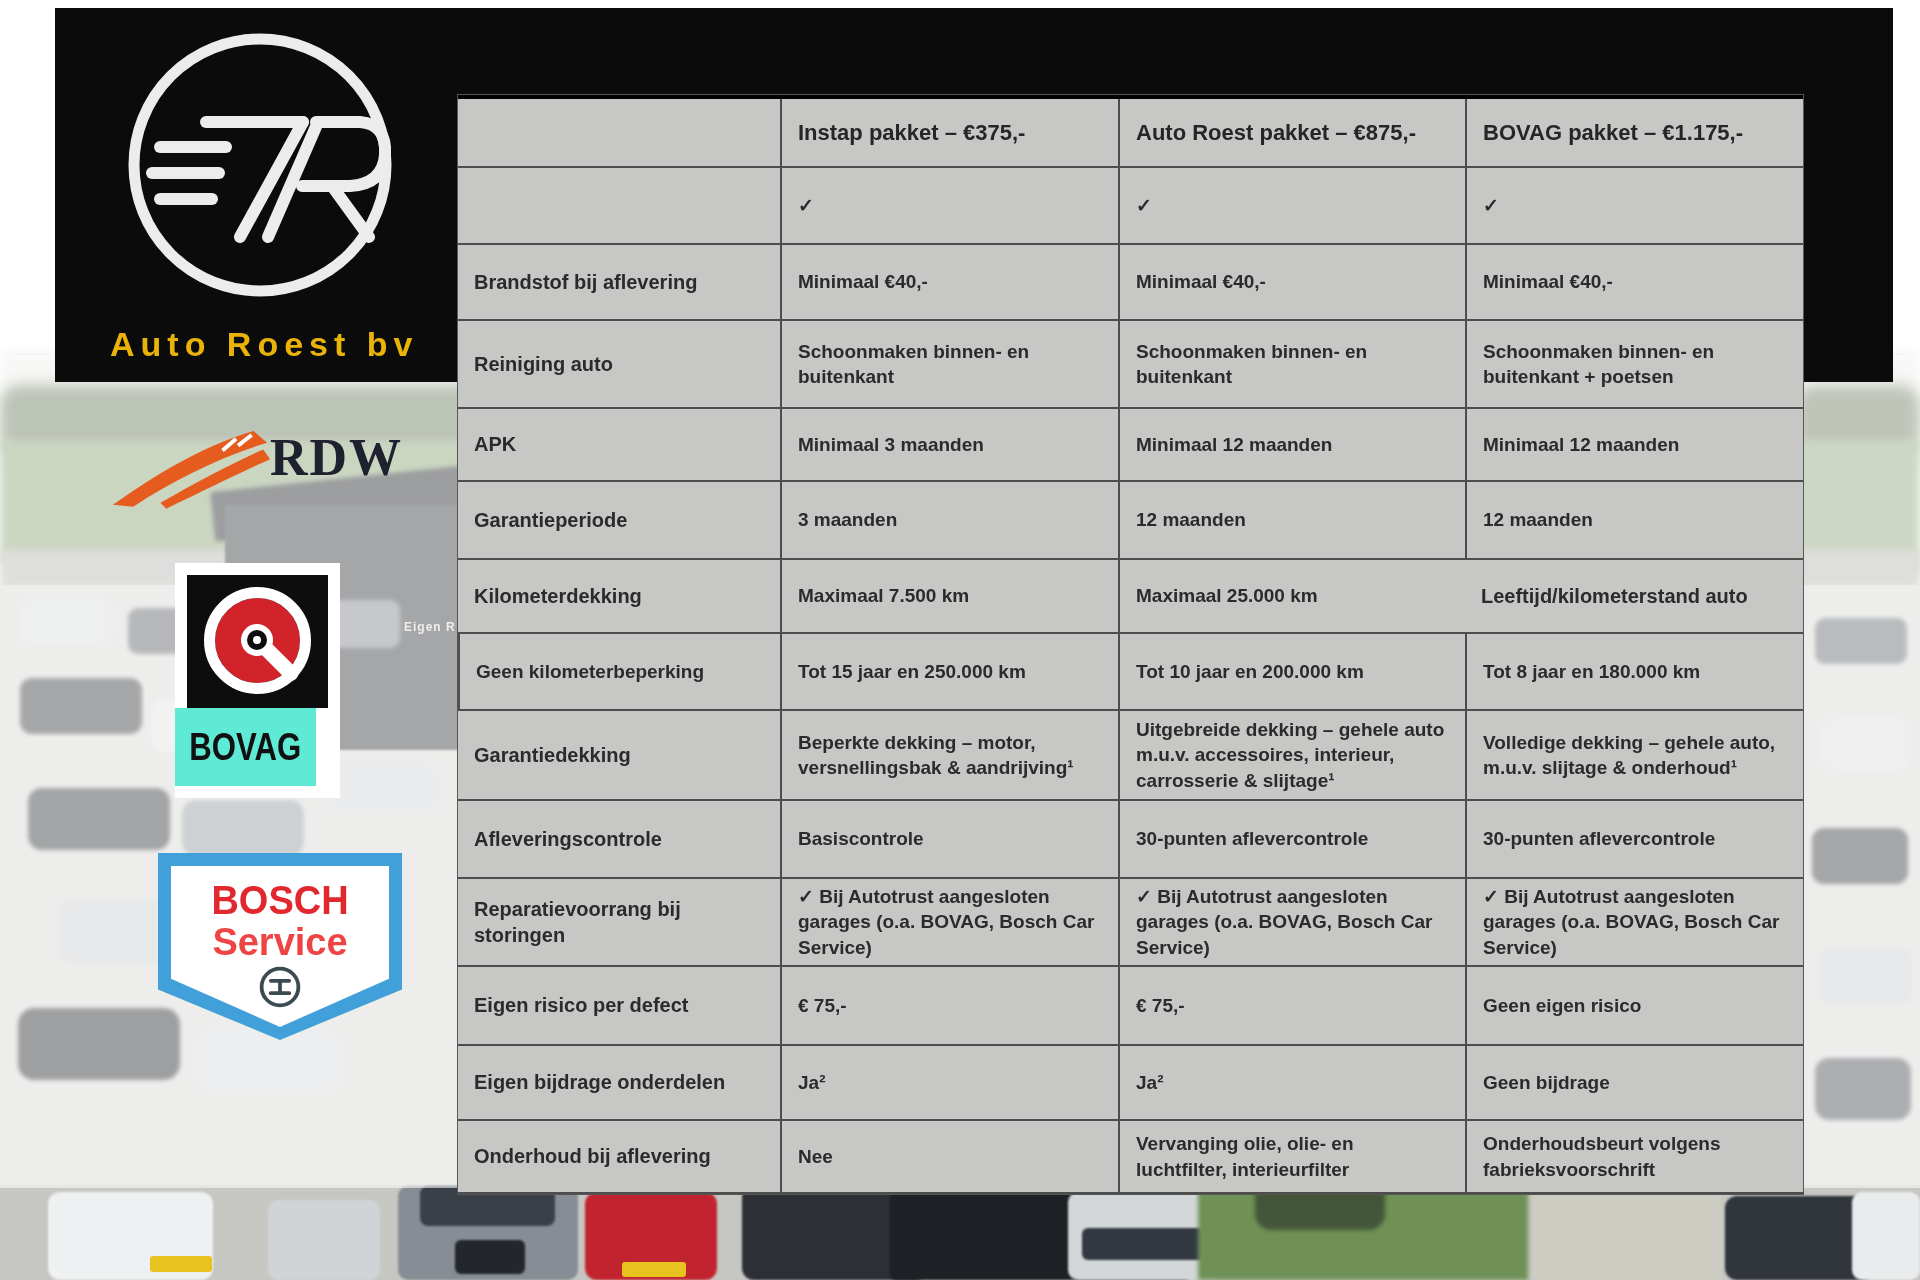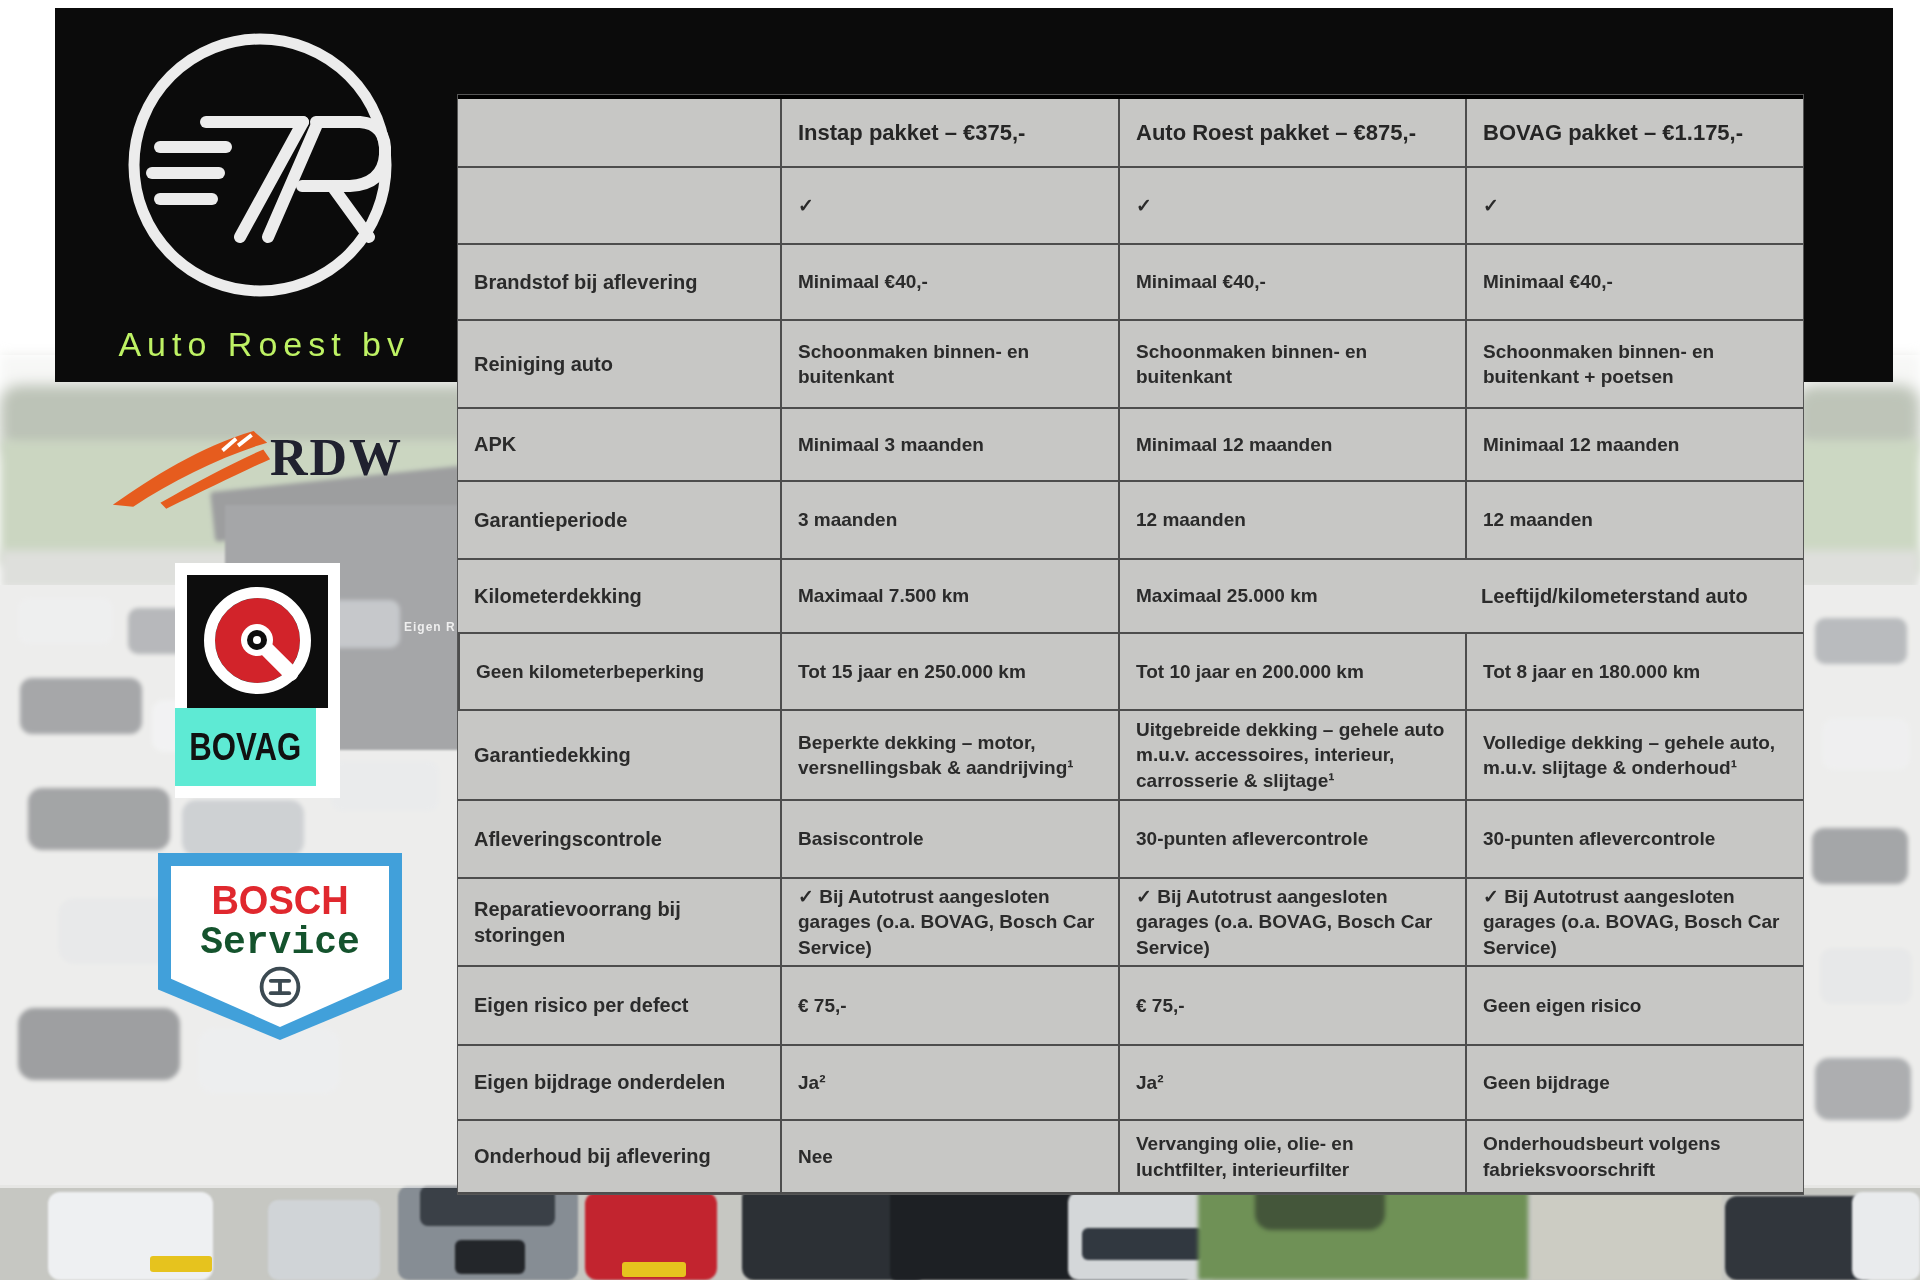--- a/index.html
+++ b/index.html
@@ -11,21 +11,21 @@
   #photo{position:absolute;inset:0;}
   #photo .ph{position:absolute;}
   #fade{position:absolute;left:0;top:355px;width:1920px;height:833px;
         background:rgba(255,255,255,0.56);}
 
   
   #band{position:absolute;left:55px;top:8px;width:1838px;height:374px;background:#0b0b0b;}
   .brand{position:absolute;left:65px;top:17px;width:280px;height:348px;}
   .brand svg{position:absolute;left:0;top:0;}
   .brandname{position:absolute;left:-10px;top:300px;width:300px;text-align:right;
-             color:#bef264;font-size:34px;font-weight:normal;letter-spacing:6px;white-space:nowrap;}
+             color:#eab308;font-size:34px;font-weight:bold;letter-spacing:6px;white-space:nowrap;}
 
   
   #rdw{position:absolute;left:108px;top:412px;width:300px;height:100px;}
   #rdw svg{position:absolute;left:0;top:6px;}
   .rdwtext{position:absolute;left:162px;top:16px;font-family:"Liberation Serif", serif;
            font-weight:bold;font-size:52px;color:#20212f;letter-spacing:2px;}
 
   
   #bovag{position:absolute;left:175px;top:563px;width:165px;height:235px;background:#ffffff;}
   .bovag-black{position:absolute;left:12px;top:12px;width:141px;height:133px;background:#0d0d0d;}
@@ -40,21 +40,21 @@
   .bovag-yellow{position:absolute;left:0;top:145px;width:141px;height:78px;background:#5eead4;
                 display:flex;align-items:center;justify-content:center;}
   .bovag-yellow span{font-size:38px;font-weight:900;color:#111;transform:scaleX(.82);letter-spacing:0px;}
 
   
   #bosch{position:absolute;left:158px;top:853px;width:200px;height:187px;background:#41a0da;
          clip-path:polygon(0 0,100% 0,100% 73%,50% 100%,0 73%);padding-left:44px;}
   .bosch-inner{position:absolute;left:13px;top:13px;right:13px;bottom:13px;background:#ffffff;
                clip-path:polygon(0 0,100% 0,100% 70%,50% 100%,0 70%);text-align:center;}
   .bosch-word{margin-top:12px;font-size:40px;font-weight:900;color:#e0282e;letter-spacing:0px;transform:scaleX(.95);}
-  .bosch-service{margin-top:-2px;font-size:38px;font-weight:bold;color:#14532d;font-family:Liberation Mono, monospace;}
+  .bosch-service{margin-top:-2px;font-size:38px;font-weight:bold;color:#ef4444;}
   .armature{margin-top:0px;}
 
   
   #table{position:absolute;left:458px;top:95px;width:1345px;background:#c7c7c5;
          display:grid;grid-template-columns:322px 338px 347px 338px;
          grid-template-rows:69px 77px 76px 88px 73px 78px 74px 77px 90px 78px 88px 79px 75px 73px;
          border-top:4px solid #000000;outline:1px solid #565656;}
   .cell{border-bottom:2px solid #4d4d4d;display:flex;align-items:center;
         padding:0 16px;font-weight:bold;color:#2b2b2b;font-size:19px;line-height:1.32;}
   .cell.v{border-left:2px solid #4d4d4d;}

